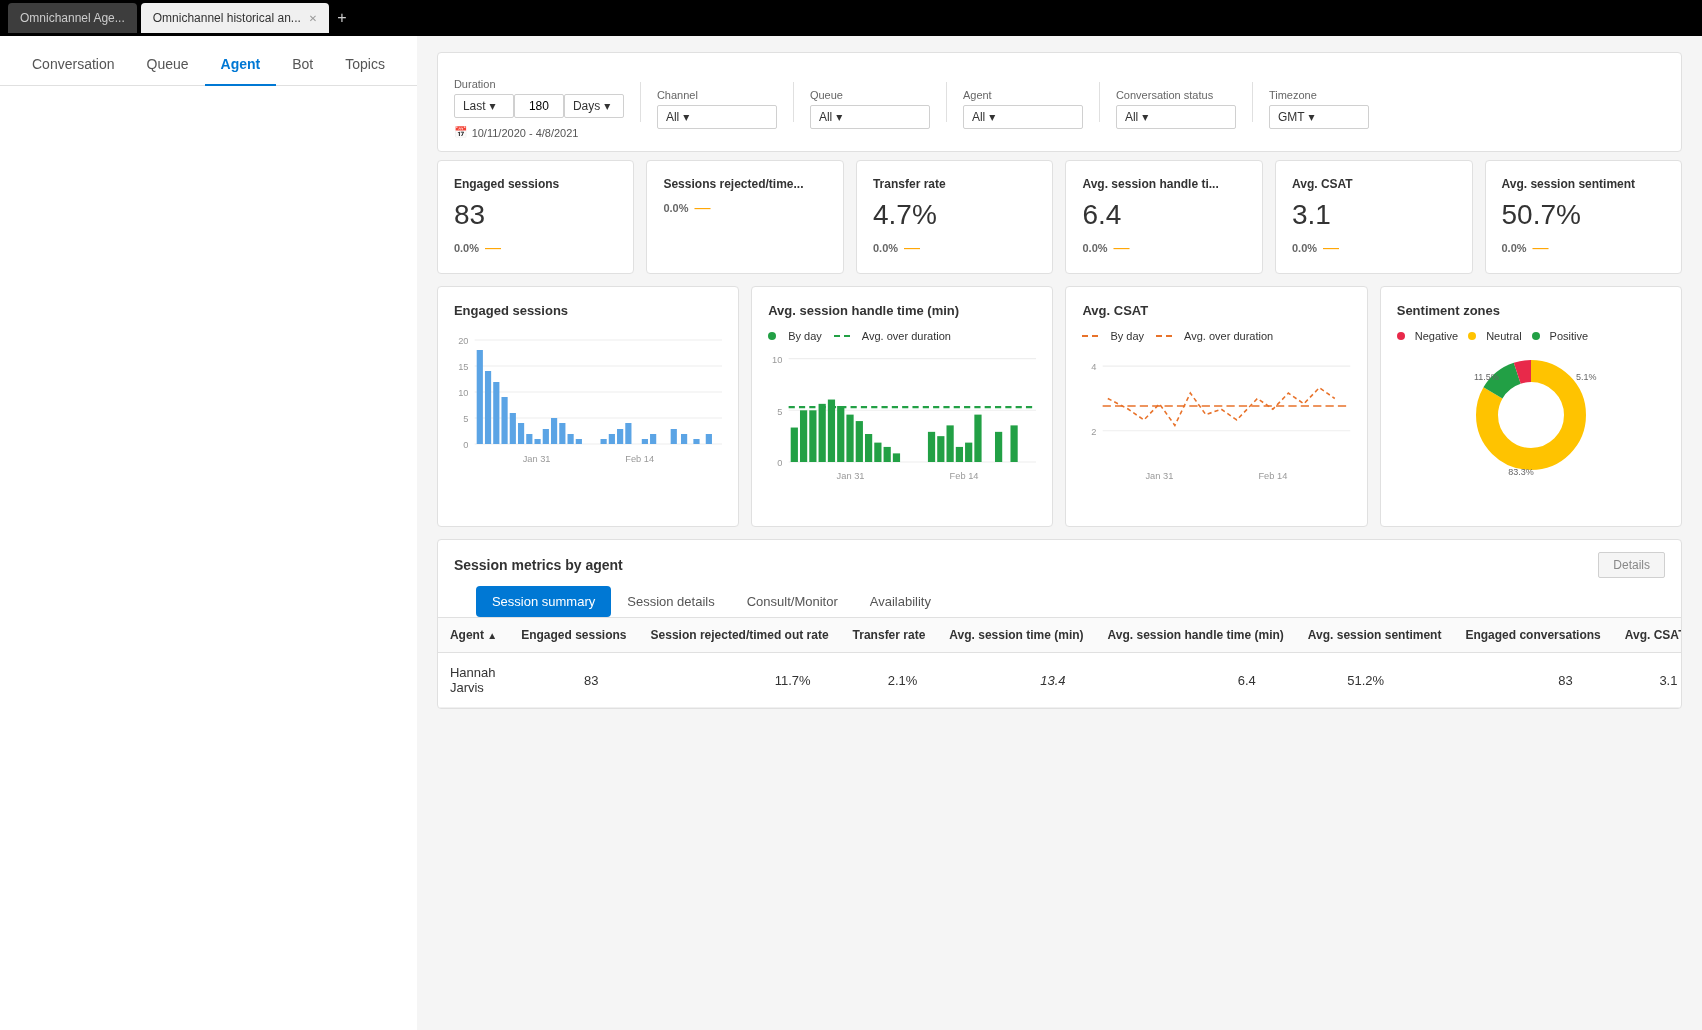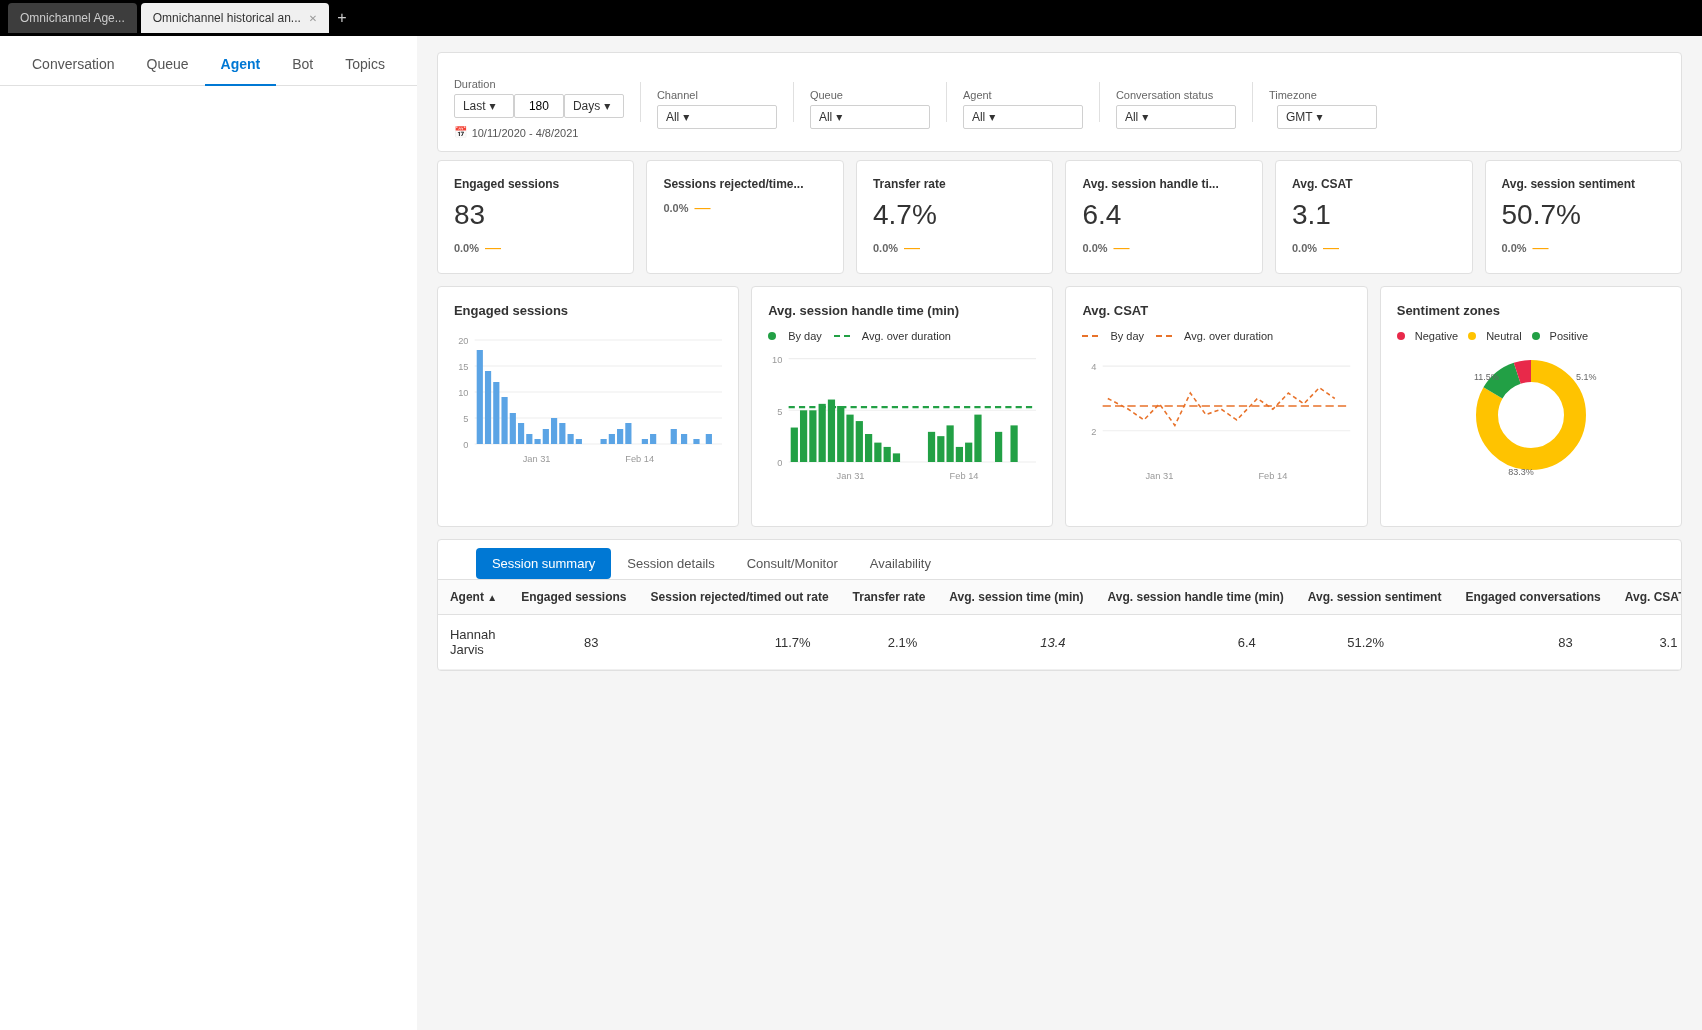--- a/index.html
+++ b/index.html
@@ -307,21 +307,21 @@
         <div class="filter-select" style="min-width:120px;">
           <span>All</span>
           <span>▾</span>
         </div>
       </div>
 
       <div class="filter-divider"></div>
 
       <div class="filter-group">
         <span class="filter-label">Timezone</span>
-        <div class="filter-select" style="min-width:100px;margin-left:8px;">
+        <div class="filter-select" style="min-width:100px;">
           <span>GMT</span>
           <span>▾</span>
         </div>
       </div>
     </div>
 
     <div class="cards-row">
       <div class="card">
         <div class="card-title">Engaged sessions</div>
         <div class="card-value">83</div>
@@ -519,20 +519,24 @@
             <text x="120" y="30" font-size="9" fill="#666" text-anchor="start">5.1%</text>
             <text x="18" y="30" font-size="9" fill="#666" text-anchor="start">11.5%</text>
             <text x="65" y="125" font-size="9" fill="#666" text-anchor="middle">83.3%</text>
           </svg>
         </div>
       </div>
 
     </div>
 
     <div class="table-section">
+      <div class="table-header-row">
+        <div class="table-section-title">Session metrics by agent</div>
+        <button class="details-btn">Details</button>
+      </div>
       <div class="sub-tabs">
         <div class="sub-tab active">
           <span>Session summary</span>
         </div>
         <div class="sub-tab">
           <span>Session details</span>
         </div>
         <div class="sub-tab">
           <span>Consult/Monitor</span>
         </div>

